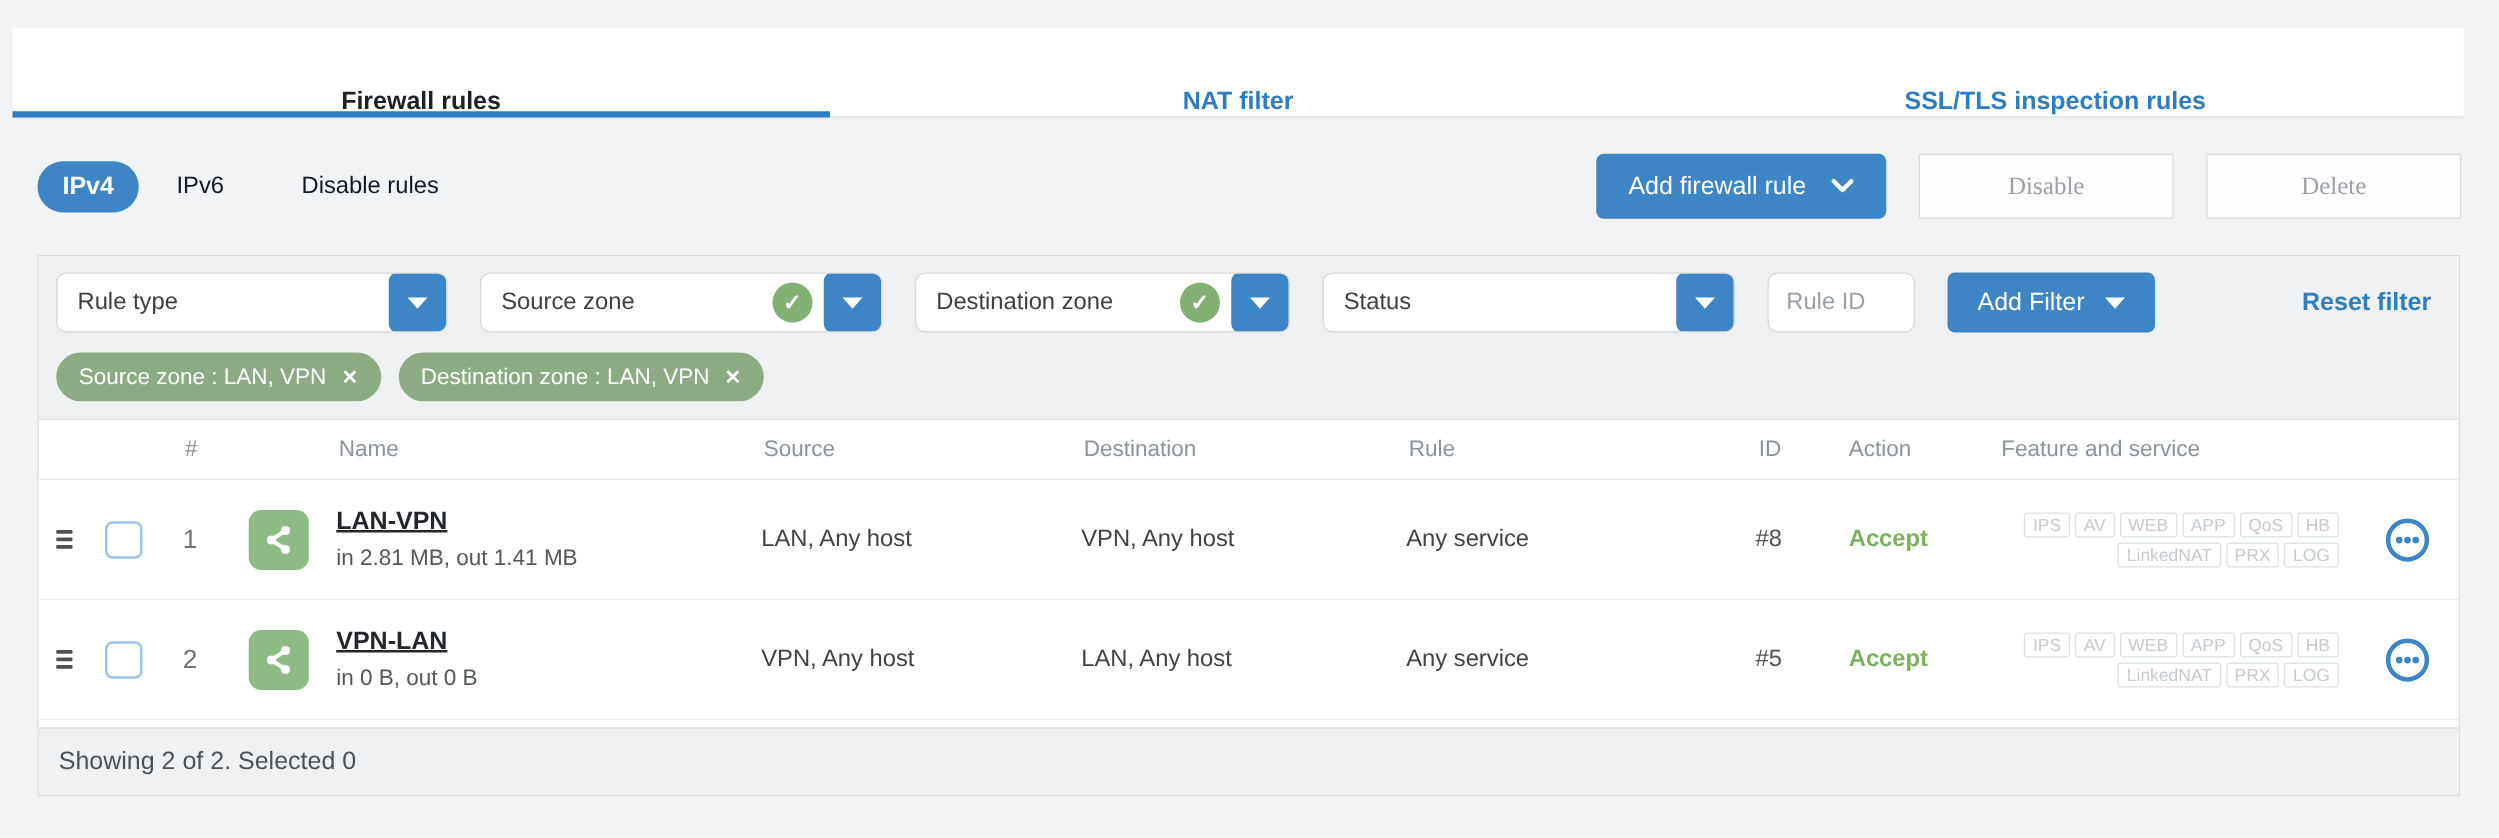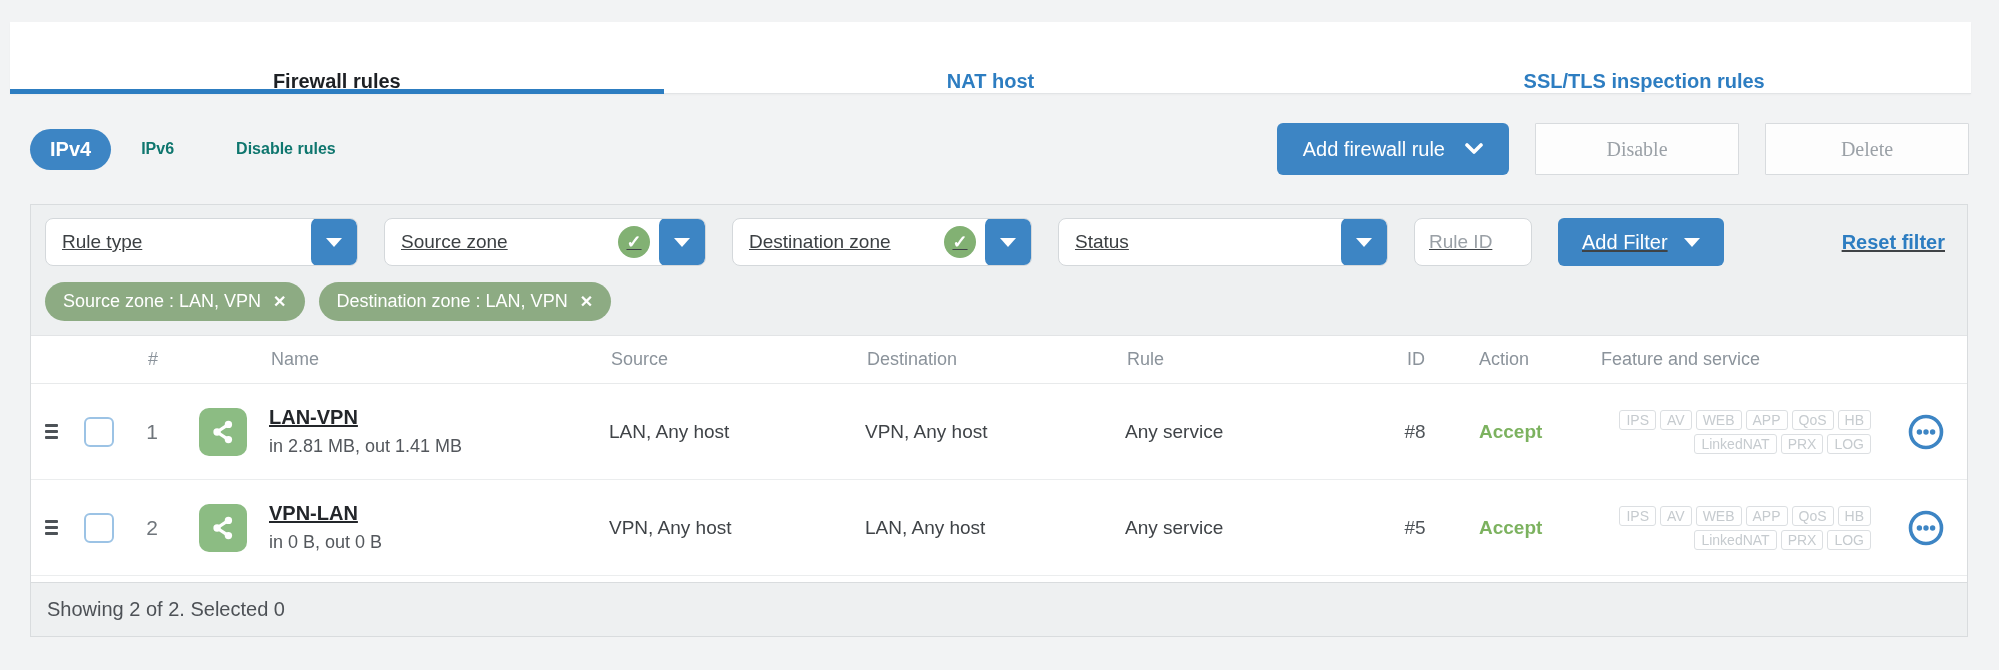--- a/index.html
+++ b/index.html
@@ -33,21 +33,21 @@
   .toolbar {
     position:absolute; left:30px; right:30px; top:118px; height:62px;
     display:flex; align-items:center;
   }
   .pill {
     background:#3d85c4; color:#fff; font-weight:bold; font-size:20px;
     border:none; border-radius:24px; padding:9px 20px; cursor:pointer;
     font-family:inherit;
   }
   .ipv6-link, .dfilter-link {
-    color:#0f766e; font-weight:bold; font-size:16px; text-decoration:none; cursor:pointer;
+    color:#0f172a; font-weight:normal; font-size:19px; text-decoration:none; cursor:pointer;
   }
   .ipv6-link { margin-left:30px; }
   .dfilter-link { margin-left:62px; }
   .toolbar .spacer { flex:1; }
   .btn-primary {
     background:#3d85c4; color:#fff; font-size:20px; border:none; border-radius:6px;
     height:52px; padding:0 26px; display:flex; align-items:center; gap:20px;
     cursor:pointer; font-family:inherit;
   }
   .btn-ghost {
@@ -56,21 +56,21 @@
     font-family:Liberation Serif, serif;
   }
 
   
   .panel {
     position:absolute; left:30px; right:31px; top:204px; bottom:33px;
     background:#ffffff; border:1px solid #d9dcde;
     display:flex; flex-direction:column;
   }
   .filter-wrap { background:#eef0f1; padding:13px 14px 14px 14px; border-bottom:1px solid #e2e4e6; }
-  .filter-row { display:flex; align-items:center; gap:26px;text-decoration:underline; }
+  .filter-row { display:flex; align-items:center; gap:26px; }
   .select {
     height:48px; background:#fff; border:1px solid #d4d8db; border-radius:8px;
     display:flex; align-items:center; overflow:hidden; cursor:pointer; flex:none;
   }
   .sel-label { flex:1; padding:0 16px; font-size:19px; color:#3c4043; white-space:nowrap; }
   .sel-check {
     width:32px; height:32px; border-radius:50%; background:#82b173; color:#fff;
     display:flex; align-items:center; justify-content:center;
     font-size:18px; font-weight:bold; margin-right:9px; flex:none;
   }
@@ -152,21 +152,21 @@
 </head>
 <body>
 
 <div class="page">
 
   <div class="tabbar">
     <div class="tab active">
       <span>Firewall rules</span>
     </div>
     <div class="tab">
-      <span>NAT host</span>
+      <span>NAT filter</span>
     </div>
     <div class="tab">
       <span>SSL/TLS inspection rules</span>
     </div>
   </div>
 
   <div class="toolbar">
     <button class="pill">IPv4</button>
     <a class="ipv6-link">IPv6</a>
     <a class="dfilter-link">Disable rules</a>

